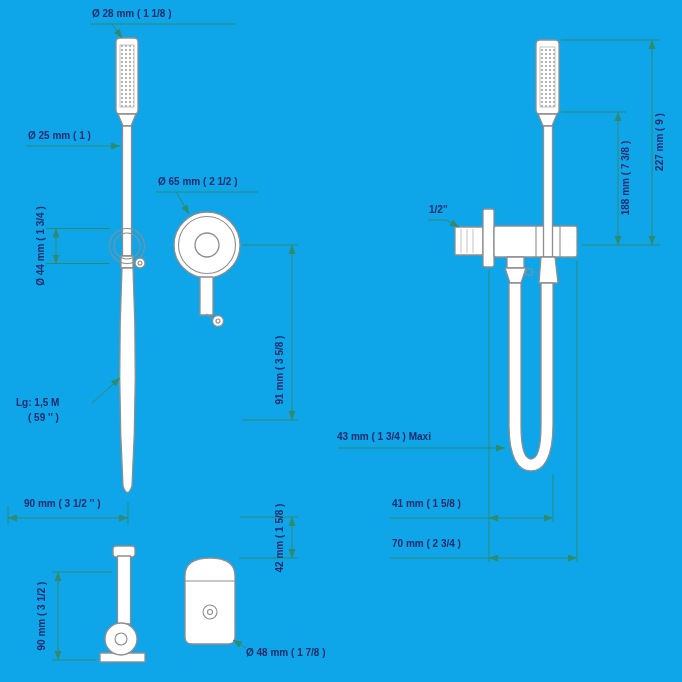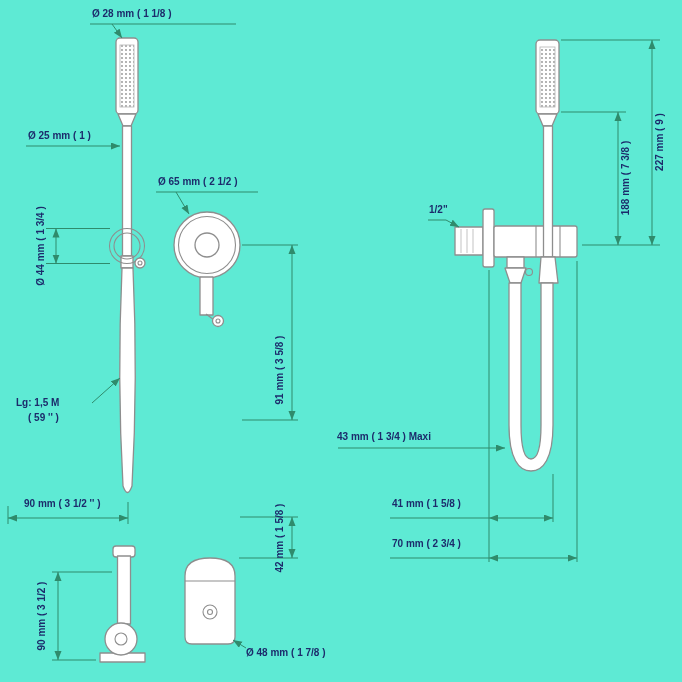--- a/index.html
+++ b/index.html
@@ -1,16 +1,16 @@
 <!DOCTYPE html>
 <html><head>
 <meta charset="utf-8">
 <style>
   html,body{margin:0;padding:0;background:#ffffff;}
-  .stage{width:682px;height:682px;position:relative;background:#5eead4;}
+  .stage{width:682px;height:682px;position:relative;background:#0ea5e9;}
   svg{display:block;}
   .p{fill:#ffffff;stroke:#8e8e8e;stroke-width:1.3;stroke-linejoin:round;}
   .r{fill:none;stroke:#8e8e8e;stroke-width:1.1;}
   .t{fill:none;stroke:#b4b4b4;stroke-width:0.8;}
   .d{fill:none;stroke:#2f8b6c;stroke-width:1;}
   .lbl{fill:#1c2b6b;font-family:"Liberation Sans",sans-serif;font-size:10px;font-weight:bold;}
 </style>
 </head>
 <body>
 

